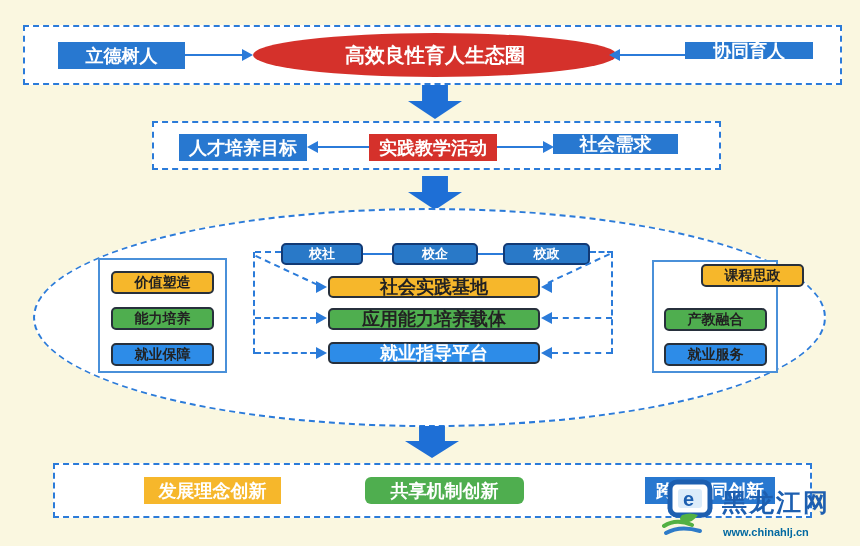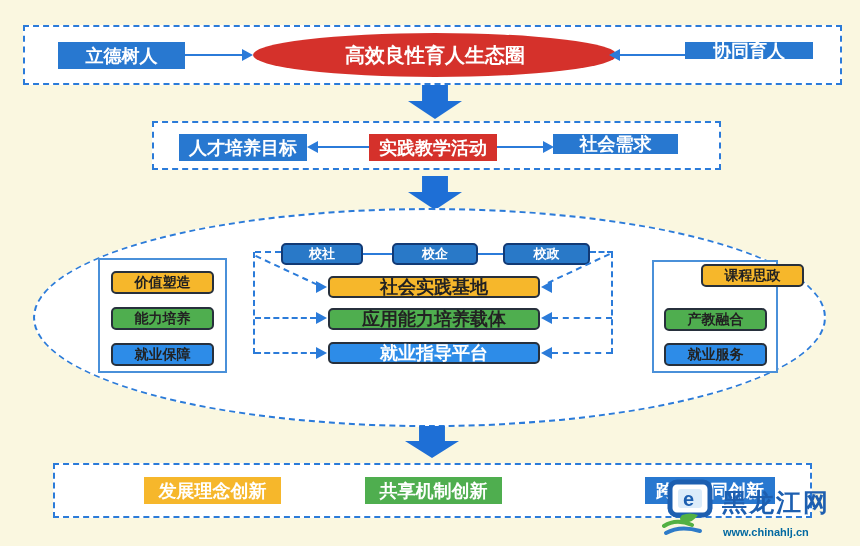--- a/index.html
+++ b/index.html
@@ -41,21 +41,21 @@
   #plat-2{top:342px;}
   
   .side-panel{position:absolute;background:#ffffff;border:2px solid #4a90d9;box-sizing:border-box;}
   #panel-left{left:98px;top:258px;width:129px;height:115px;}
   #panel-right{left:652px;top:260px;width:126px;height:113px;}
   .side-item{width:103px;height:23px;font-size:14px;}
   #lp-0{left:111px;top:271px;} #lp-1{left:111px;top:307px;} #lp-2{left:111px;top:343px;}
   #rp-0{left:664px;top:264px;margin-left:37px;} #rp-1{left:664px;top:308px;} #rp-2{left:664px;top:343px;}
   
   #bot-0{left:144px;top:477px;width:137px;height:27px;}
-  #bot-1{left:365px;top:477px;width:137px;height:27px;}
+  #bot-1{left:365px;top:477px;width:159px;height:27px;border-radius:6px;}
   #bot-2{left:645px;top:477px;width:130px;height:27px;}
   
   .hline{position:absolute;height:0;border-top:2px solid #2b7bd9;}
   .dashh{position:absolute;height:0;border-top:2px dashed #2b7bd9;}
   .dashv{position:absolute;width:0;border-left:2px dashed #2b7bd9;}
   .diag{transform-origin:0 0;}
   .tri-r{position:absolute;width:0;height:0;border-top:6px solid transparent;
          border-bottom:6px solid transparent;border-left:11px solid #2b7bd9;}
   .tri-l{position:absolute;width:0;height:0;border-top:6px solid transparent;
          border-bottom:6px solid transparent;border-right:11px solid #2b7bd9;}

